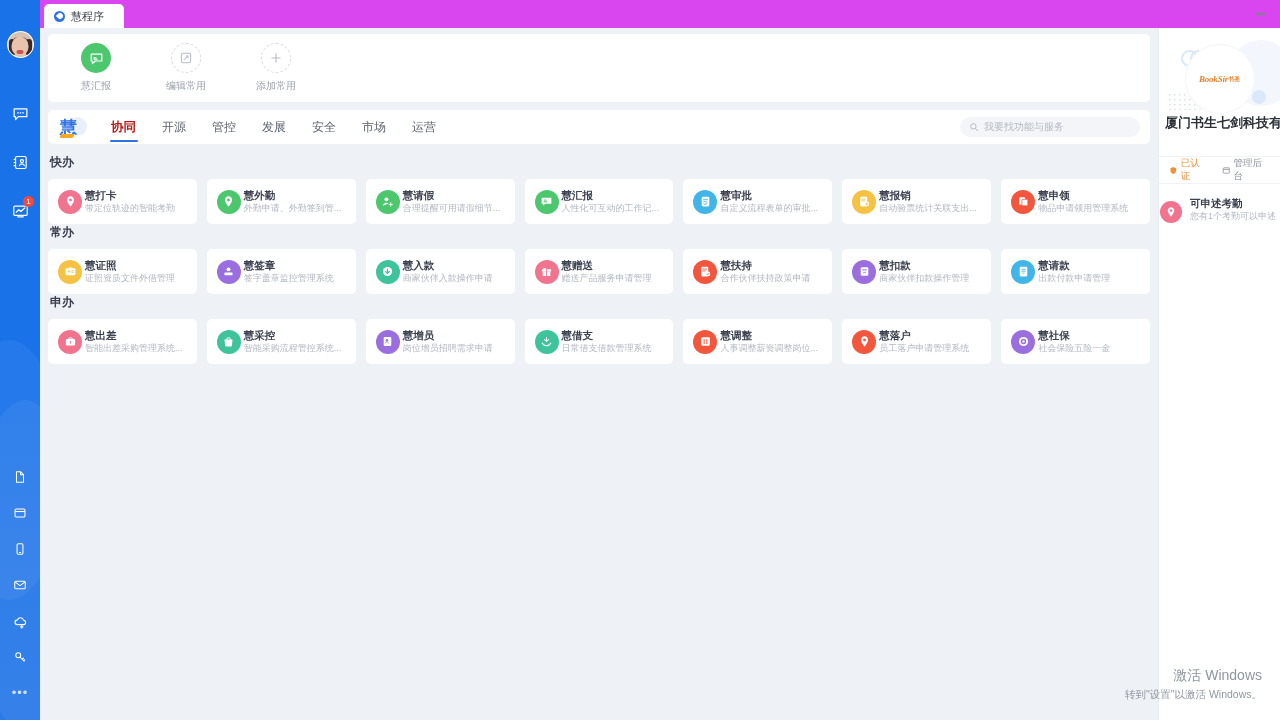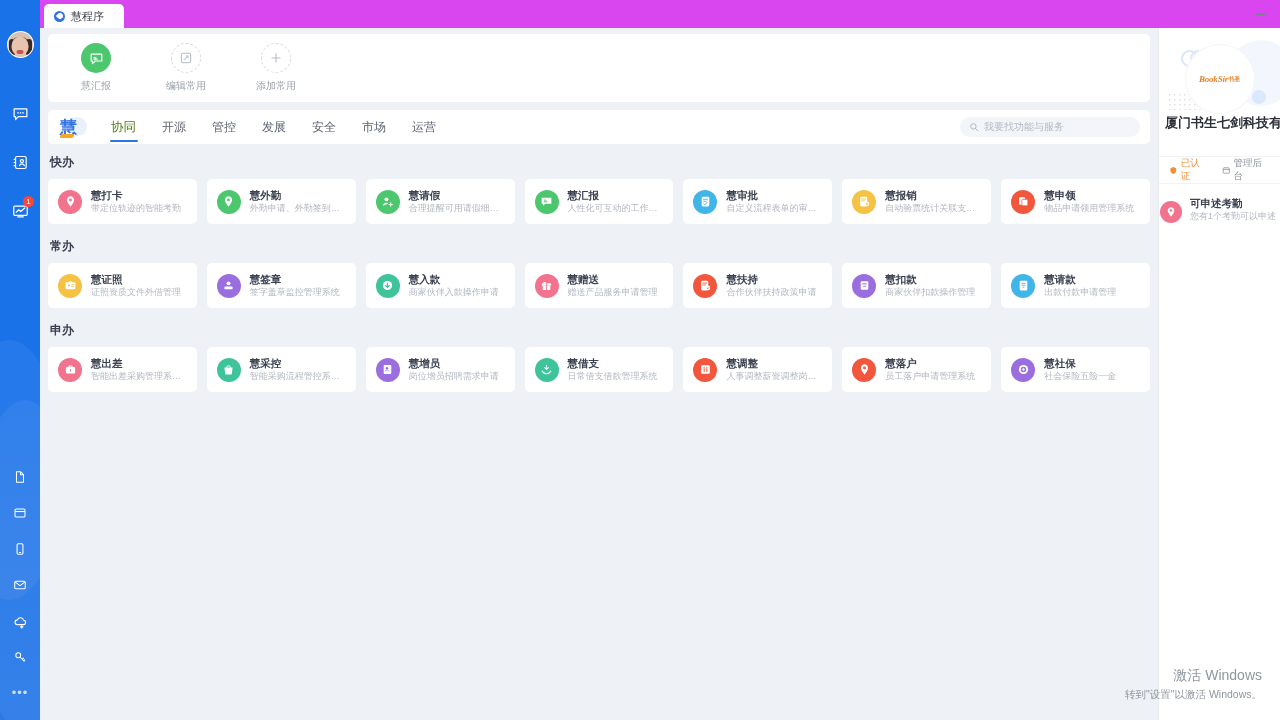--- a/index.html
+++ b/index.html
@@ -117,40 +117,40 @@
     border-radius:50%; background:#e9f0fb; }
   .brandmark .glyph{ position:absolute; left:0; top:0; font-size:17px; font-weight:bold;
     color:#2f72e4; line-height:22px; font-family:"DejaVu Sans","Liberation Sans",sans-serif;}
   .brandmark .swash{ position:absolute; left:0; bottom:0px; width:14px; height:4px;
     border-radius:3px; background:#f5a623; transform:skewX(-18deg); }
   .navitems{ display:flex; align-items:center; gap:0; height:34px; }
   .navitem{
     font-size:12px; color:#5c6270; padding:0 13px; height:34px; line-height:34px;
     position:relative; cursor:pointer; white-space:nowrap;
   }
-  .navitem.active{ color:#4d7c0f; font-weight:normal; font-size:12.5px; }
+  .navitem.active{ color:#b91c1c; font-weight:bold; font-size:12.5px; }
   .navitem.active::after{
     content:""; position:absolute; left:50%; transform:translateX(-50%);
     bottom:2px; width:28px; height:2.5px; border-radius:2px; background:#2f72e4;
   }
   .searchbox{
     position:absolute; right:10px; top:50%; transform:translateY(-50%);
     width:180px; height:20px; border-radius:10px; background:#f4f5f8;
     display:flex; align-items:center; padding:0 9px; gap:5px; cursor:text;
   }
   .searchbox .ph{ font-size:10px; color:#b4b9c3; }
 
   
   .sections{ margin-top:10px; }
   .sec-title{ font-size:12px; font-weight:bold; color:#3b4150; margin:0 0 8px 2px; }
-  .sec + .sec{ margin-top:14px; }
+  .sec + .sec{ }
   .grid{ display:grid; grid-template-columns:repeat(7,1fr); gap:10px; }
   .card{
     background:#fff; border-radius:5px; height:45px; display:flex; align-items:center;
-    padding:0 10px; gap:9px; cursor:pointer; overflow:hidden;
+    padding:0 10px; gap:3px; cursor:pointer; overflow:hidden;
   }
   .card-ico{
     width:24px; height:24px; border-radius:50%; flex:0 0 24px;
     display:flex; align-items:center; justify-content:center; color:#fff;
   }
   .card-txt{ min-width:0; }
   .card-name{ font-size:10.5px; font-weight:bold; color:#3b4150; line-height:13px;
     white-space:nowrap; }
   .card-desc{ font-size:9px; color:#b2b7c1; line-height:13px; white-space:nowrap;
     overflow:hidden; text-overflow:ellipsis; max-width:118px; }

